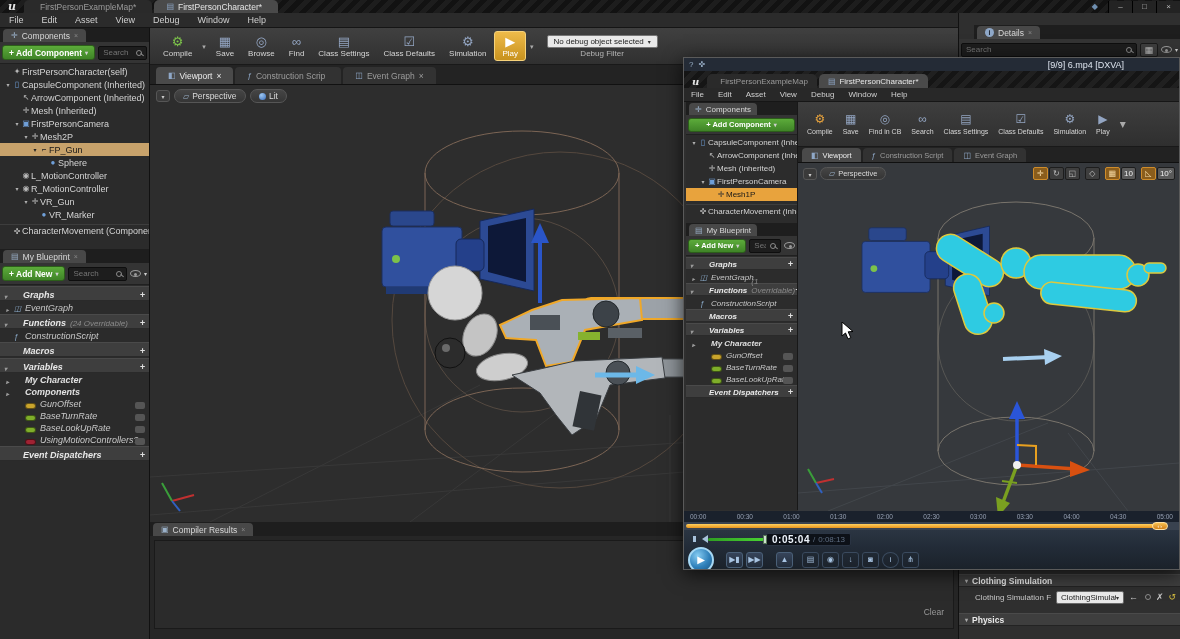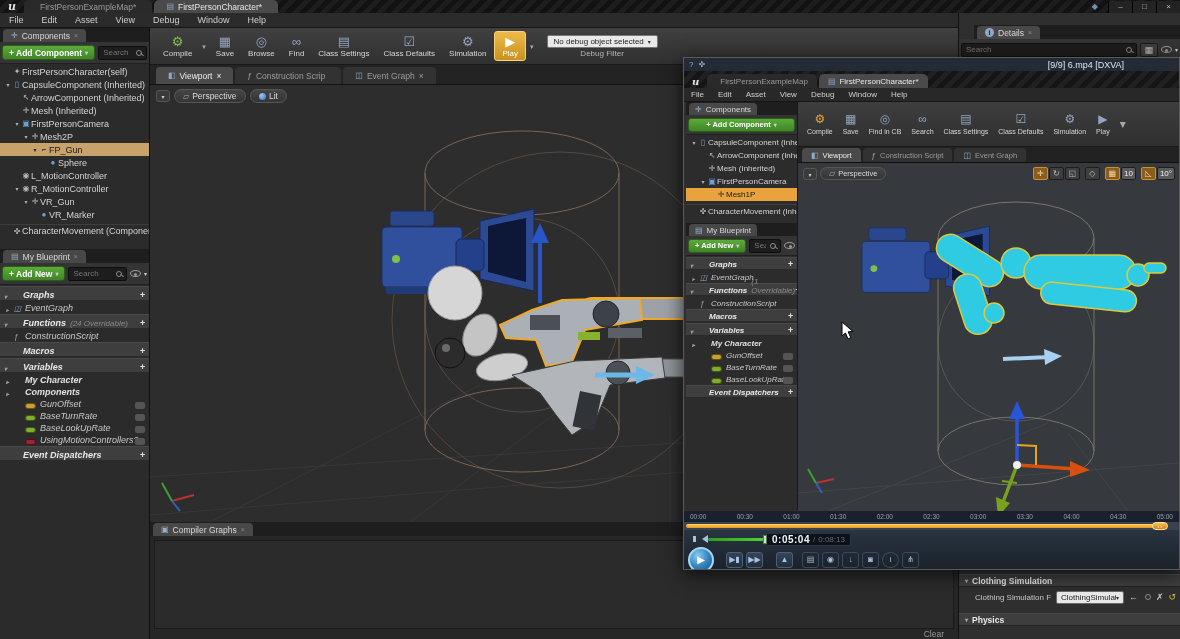--- a/index.html
+++ b/index.html
@@ -85,21 +85,21 @@
   .dtab .picn{font-size:8px;color:#8fa8c8;}
   
   .viewport{left:150px;top:85px;width:808px;height:437px;background:#2d2d2d;overflow:hidden;}
   .vp-pill{position:absolute;height:14px;border:1px solid #565656;background:linear-gradient(#454545,#353535);border-radius:7px;display:flex;align-items:center;gap:3px;padding:0 8px;font-size:8.5px;color:#dadada;z-index:5;}
   .vp-pill .dot{width:7px;height:7px;border-radius:50%;background:radial-gradient(circle at 35% 30%,#9ec7f0,#3a6fc0);}
   .vp-pill .pg{font-size:8px;color:#9ab0c8;}
   .vp-drop{position:absolute;width:14px;height:12px;border:1px solid #565656;background:#3a3a3a;border-radius:3px;display:flex;align-items:center;justify-content:center;font-size:6px;color:#ccc;z-index:5;}
   
   .compiler{left:150px;top:522px;width:808px;height:117px;background:#262626;}
   .compbody{position:absolute;left:4px;top:18px;right:4px;bottom:10px;background:#2b2b2b;border:1px solid #1a1a1a;}
-  .clearbtn{position:absolute;right:14px;bottom:0;font-size:8.5px;color:#9a9a9a;}
+  .clearbtn{position:absolute;right:14px;bottom:22px;font-size:8.5px;color:#9a9a9a;}
   
   .rightcol{left:958px;top:13px;width:222px;height:626px;background:#2f2f2f;border-left:1px solid #111;}
   .drow{display:flex;align-items:center;font-size:8px;color:#c8c8c8;}
   .dhdr{height:13px;background:#3e3e3e;border-top:1px solid #4a4a4a;border-bottom:1px solid #232323;font-weight:bold;color:#e8e8e8;font-size:8.5px;display:flex;align-items:center;gap:4px;padding-left:6px;}
   .dhdr .arrow{font-size:6px;color:#aaa;}
   .whitebox{background:#e9e9e9;border:1px solid #6a6a6a;border-radius:2px;color:#222;font-size:8px;height:13px;display:flex;align-items:center;justify-content:space-between;padding:0 4px;}
   .dicon{font-size:9px;color:#c8c8c8;margin-left:5px;}
   .sqbtn{width:18px;height:14px;border:1px solid #1a1a1a;background:#3e3e3e;border-radius:2px;display:flex;align-items:center;justify-content:center;}
   .gridglyph{font-size:9px;color:#c0c0c0;}
   .round-i{width:9px;height:9px;border-radius:50%;background:#8fa8c8;color:#1d2530;font-size:7px;font-weight:bold;display:flex;align-items:center;justify-content:center;}
@@ -612,21 +612,21 @@
         <line x1="22" y1="416" x2="12" y2="398" stroke="#3a9e3a" stroke-width="2"></line>
         <line x1="22" y1="416" x2="30" y2="426" stroke="#3060c0" stroke-width="2"></line>
       </g>
     </svg>
   </div>
 
   <div class="abs compiler">
     <div class="ptabstrip">
       <div class="ptab">
         <span class="picn">▣</span>
-        <span>Compiler Graphs</span>
+        <span>Compiler Results</span>
         <span class="cls-x">×</span>
       </div>
     </div>
     <div class="compbody"></div>
     <span class="clearbtn">Clear</span>
   </div>
 
   <div class="abs rightcol">
     <div class="ptabstrip" style="margin-top:12px;margin-left:15px;">
       <div class="ptab">

